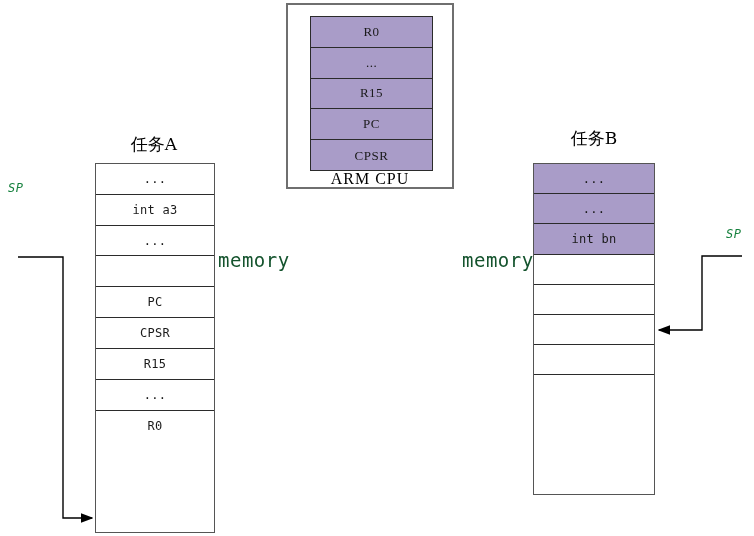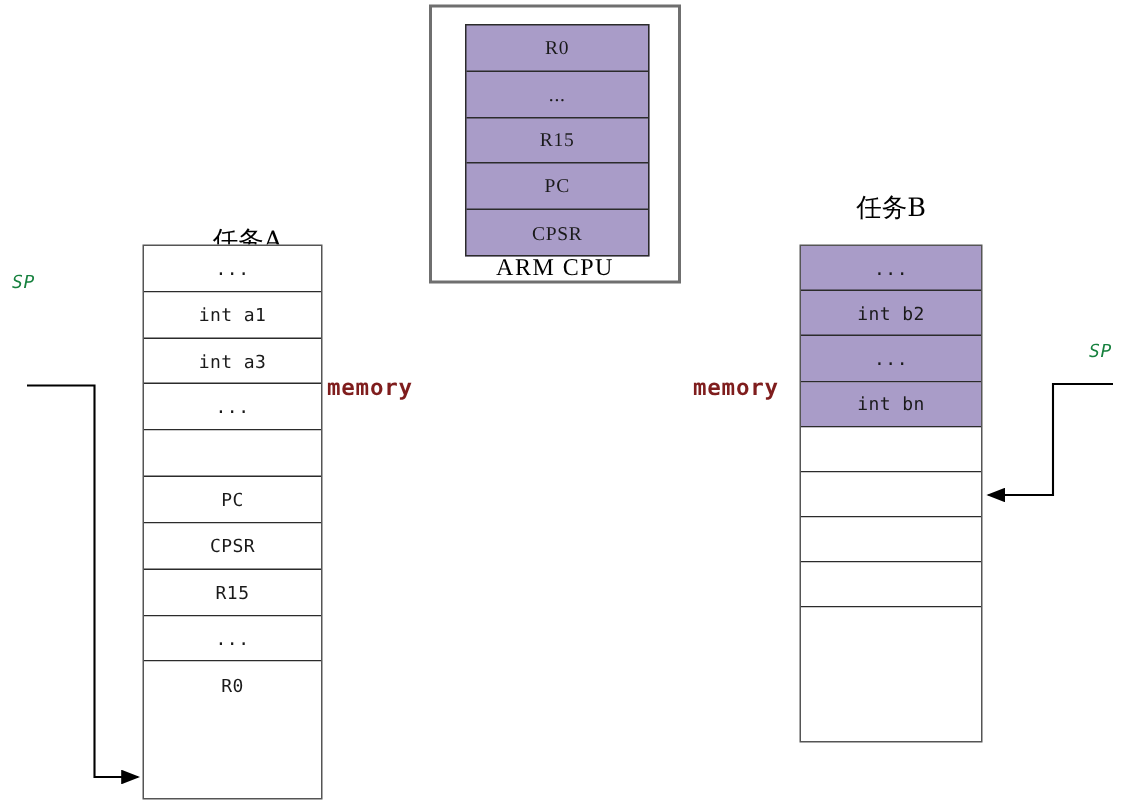--- a/index.html
+++ b/index.html
@@ -87,44 +87,43 @@
     font-family: "DejaVu Sans Mono", "Liberation Mono", monospace;
     font-size: 12px;
     color: #1a1a1a;
     letter-spacing: 0.3px;
   }
   .stack-cell:last-child { border-bottom: none; }
   .stack-cell.filled { background: #a99cc8; }
   .stack-cell.empty  { background: #ffffff; }
 
   
-  #stack-a-title { left: 105px; top: 133px; width: 120px; margin-top: 16px; }
+  #stack-a-title { left: 94px; top: 133px; width: 120px; }
   #stack-a-box {
     left: 95px; top: 163px;
     width: 120px; height: 370px;
   }
   #stack-a-box .stack-cell { height: 30.83px; }
 
   
   #stack-b-title { left: 533px; top: 127px; width: 122px; }
   #stack-b-box {
     left: 533px; top: 163px;
     width: 122px; height: 332px;
   }
   #stack-b-box .stack-cell { height: 30.18px; }
 
   
   .memory-label {
     position: absolute;
     font-family: "DejaVu Sans Mono", "Liberation Mono", monospace;
-    font-size: 15px;
-    color: #7f1d1d;
+    font-size: 19px;
+    color: #14532d;
     letter-spacing: 0.5px;
     white-space: nowrap;
-    font-weight: bold;
   }
   #memory-label-left  { left: 218px; top: 249px; }
   #memory-label-right { left: 462px; top: 249px; }
 
   
   .sp-label {
     position: absolute;
     font-family: "DejaVu Sans Mono", "Liberation Mono", monospace;
     font-size: 12px;
     color: #15803d;
@@ -154,39 +153,37 @@
   <div class="cpu-cell">PC</div>
   <div class="cpu-cell">CPSR</div>
 </div>
 
 <div id="cpu-caption">ARM CPU</div>
 
 <div class="stack-title" id="stack-a-title">任务A</div>
 
 <div class="stack-box" id="stack-a-box">
   <div class="stack-cell empty">...</div>
-  <div class="stack-cell empty">int a1</div>
   <div class="stack-cell empty">int a3</div>
   <div class="stack-cell empty">...</div>
   <div class="stack-cell empty"></div>
   <div class="stack-cell empty">PC</div>
   <div class="stack-cell empty">CPSR</div>
   <div class="stack-cell empty">R15</div>
   <div class="stack-cell empty">...</div>
   <div class="stack-cell empty">R0</div>
 </div>
 
 <div class="memory-label" id="memory-label-left">memory</div>
 <div class="sp-label" id="sp-label-left">SP</div>
 
 <div class="stack-title" id="stack-b-title">任务B</div>
 
 <div class="stack-box" id="stack-b-box">
   <div class="stack-cell filled">...</div>
-  <div class="stack-cell filled">int b2</div>
   <div class="stack-cell filled">...</div>
   <div class="stack-cell filled">int bn</div>
   <div class="stack-cell empty"></div>
   <div class="stack-cell empty"></div>
   <div class="stack-cell empty"></div>
   <div class="stack-cell empty"></div>
   <div class="stack-cell empty"></div>
 </div>
 
 <div class="memory-label" id="memory-label-right">memory</div>

